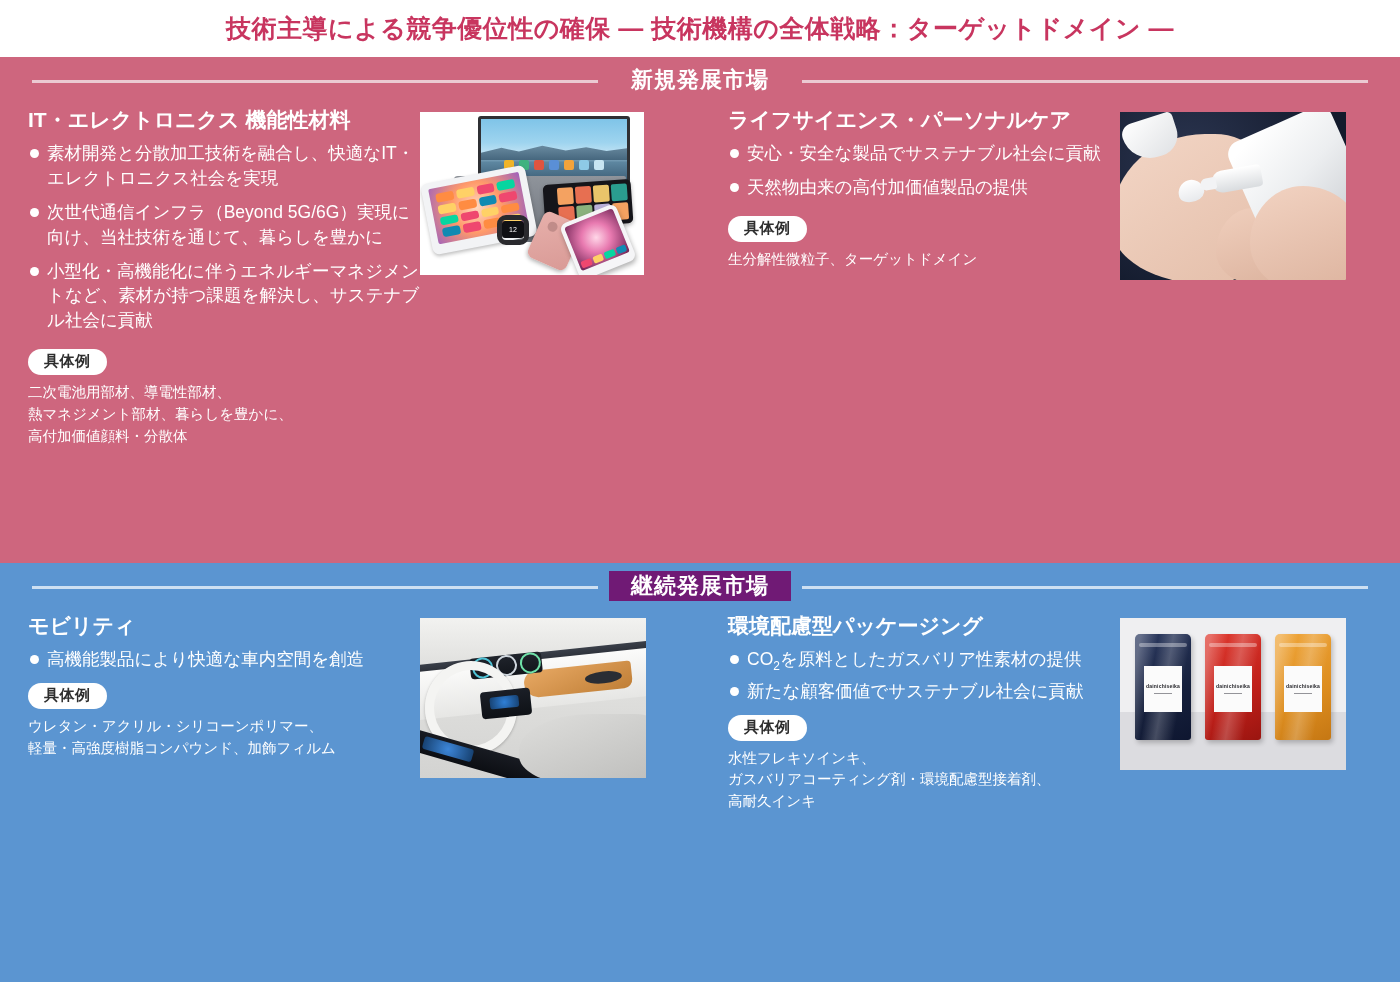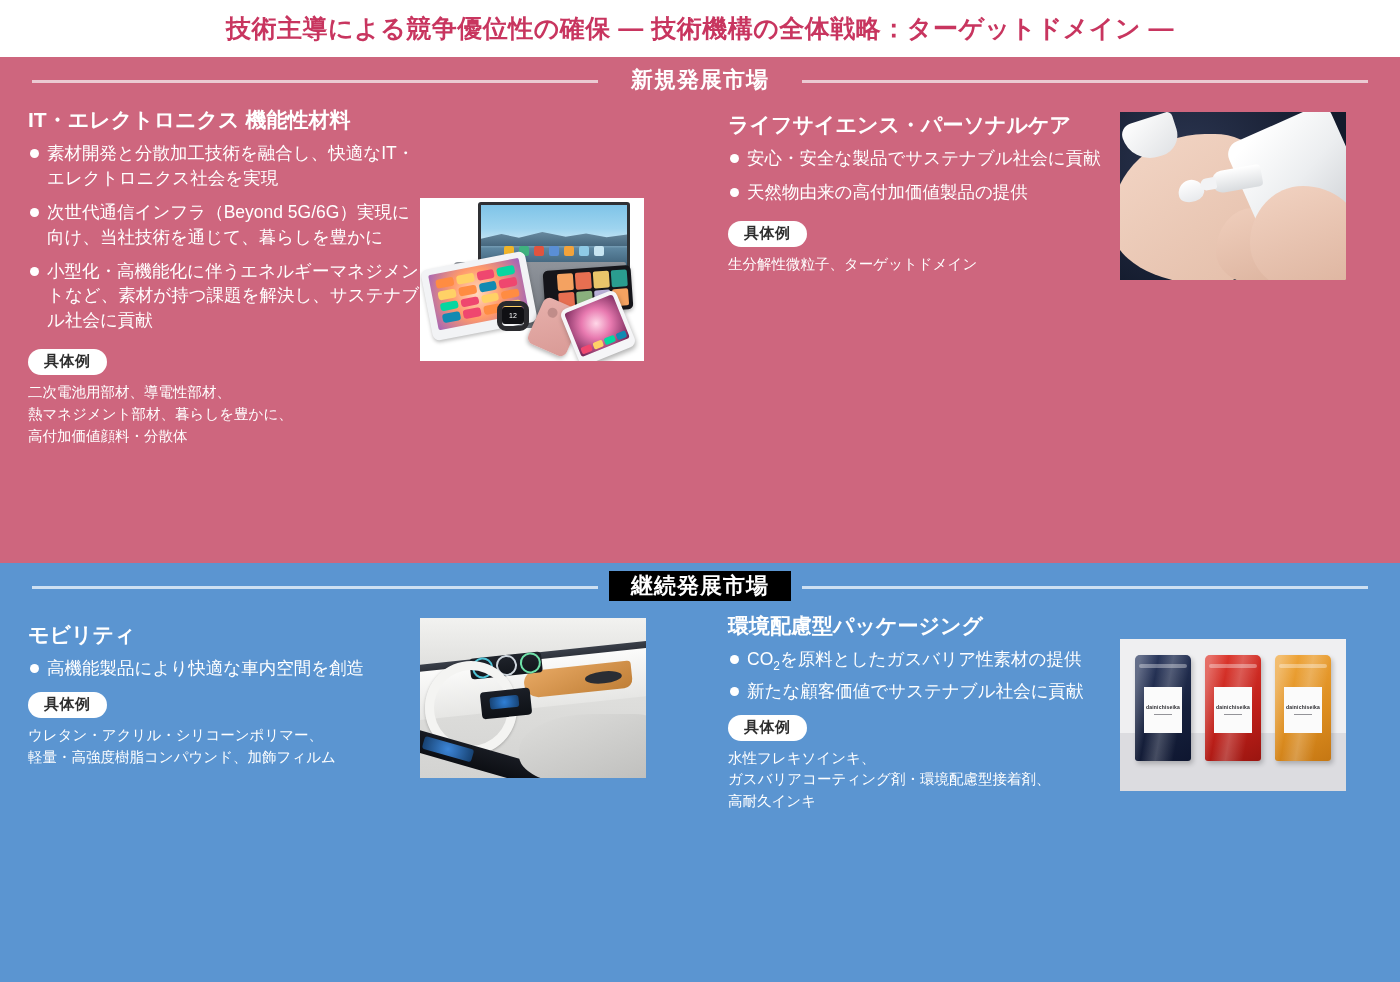--- a/index.html
+++ b/index.html
@@ -43,29 +43,29 @@
     color:#ffffff;
     font-size:22px;
     font-weight:bold;
     padding:0 22px;
     letter-spacing:1px;
     z-index:2;
     background:inherit;
     font-family:Liberation Mono, monospace;
   }
   .panel--new .band-title{background:#ce667e;}
-  .panel--cont .band-title{background:#000000;}
+  .panel--cont .band-title{background:#701a75;}
 
   
   .cols{display:flex;padding:0 0 0 0;}
   .col{position:relative;}
   .col--left{width:700px;}
   .col--right{width:700px;}
 
-  .col-inner{display:flex;align-items:center;}
+  .col-inner{display:flex;}
   .txt{padding-left:28px;box-sizing:border-box;}
   .txt--a{width:420px;}
   .txt--b{width:420px;}
 
   .heading{
     color:#ffffff;
     font-size:21px;
     font-weight:bold;
     line-height:1.25;
     margin:0 0 8px 0;

